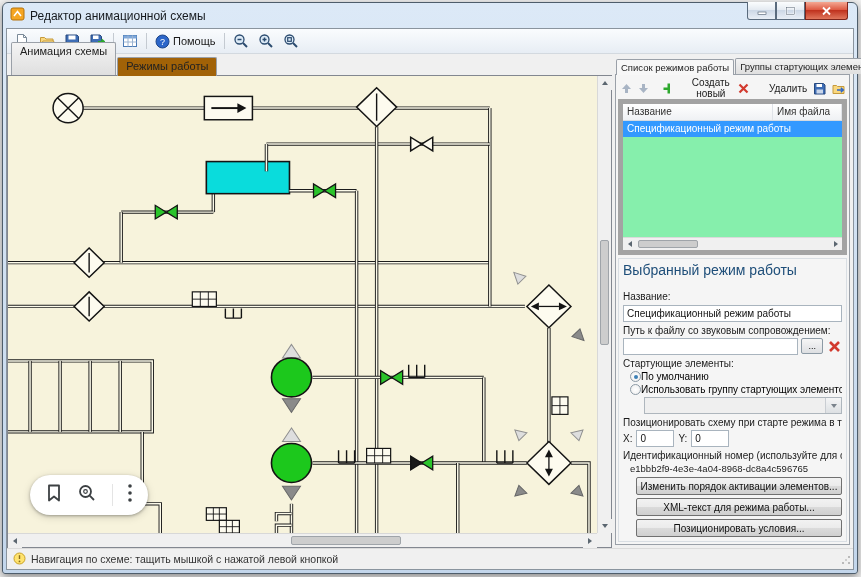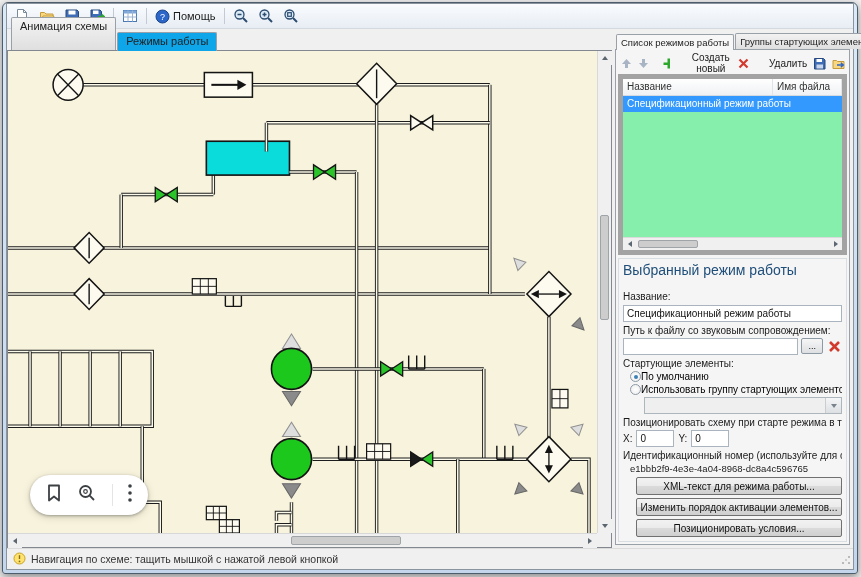--- a/index.html
+++ b/index.html
@@ -30,21 +30,21 @@
   .tbtn { height:21px; display:flex; align-items:center; gap:3px; padding:0 3px; border-radius:2px; background:transparent; border:none; font-family:inherit; }
   .tbtn-label { font-size:11px; color:#1A1A1A; }
   .tsep { width:1px; height:16px; background:#C4CAD1; margin:0 2px; }
 
   .main-row { flex:1; display:flex; min-height:0; }
   .left-col { flex:1; display:flex; flex-direction:column; min-width:0; }
 
   .tabstrip { display:flex; align-items:flex-end; padding:3px 4px 0; gap:1px; height:21px; flex-shrink:0; }
   .tab { font-size:11px; padding:2px 8px 18px; border:1px solid #9AA0A8; border-bottom:none;
     background:linear-gradient(#F4F4F4,#DFDFDF); border-radius:2px 2px 0 0; color:#222; white-space:nowrap; }
-  .tab.active { background:#0ea5e9; position:relative; z-index:3; margin-bottom:-1px; padding-bottom:4px; }
+  .tab.active { background:#a16207; position:relative; z-index:3; margin-bottom:-1px; padding-bottom:4px; }
 
   .canvas-frame { flex:1; border:1px solid #828790; display:grid;
     grid-template-columns:1fr 14px; grid-template-rows:1fr 14px; min-height:0; position:relative; }
   .canvas-view { background:#F7F3DC; overflow:hidden; position:relative; }
   svg.scheme { width:100%; height:100%; display:block; }
 
   .po { stroke:#1C1C1C; stroke-width:3.4; fill:none; }
   .pi { stroke:#FCFAEA; stroke-width:1.5; fill:none; }
   .sym { fill:#FDFBEF; stroke:#141414; stroke-width:1.5; }
   .thin { stroke:#141414; stroke-width:1.4; fill:none; }
@@ -119,20 +119,47 @@
 
   .statusbar { height:21px; display:flex; align-items:center; gap:5px; padding:0 6px; background:#F0F0F0;
     border-top:1px solid #DBDBDB; font-size:10.5px; color:#333; position:relative; flex-shrink:0; }
   .grip { position:absolute; right:2px; bottom:2px; }
 </style>
 </head>
 <body>
 
 <div id="window">
 
+  <div class="titlebar">
+    <span>
+      <svg width="15" height="14">
+          <rect x="1" y="1" width="13" height="12" rx="2" fill="#F5A623" stroke="#B5730C"></rect>
+          <path d="M4 9 L7.5 4.5 L11 9" stroke="#FFFFFF" stroke-width="1.5" fill="none"></path>
+        </svg>
+    </span>
+    <span class="title-text">Редактор анимационной схемы</span>
+    <div class="win-controls">
+      <div class="wbtn min">
+        <svg width="10" height="9">
+            <rect x="1" y="6" width="8" height="2.5" fill="#FFFFFF" stroke="#49596B" stroke-width="0.6"></rect>
+          </svg>
+      </div>
+      <div class="wbtn">
+        <svg width="11" height="10">
+            <rect x="1.5" y="1.5" width="8" height="7" fill="none" stroke="#FFFFFF" stroke-width="1.6"></rect>
+            <rect x="1.5" y="1.5" width="8" height="7" fill="none" stroke="#49596B" stroke-width="0.5"></rect>
+          </svg>
+      </div>
+      <div class="wbtn close">
+        <svg width="11" height="10">
+            <path d="M2 1.5 L9 8.5 M9 1.5 L2 8.5" stroke="#FFFFFF" stroke-width="1.8"></path>
+          </svg>
+      </div>
+    </div>
+  </div>
 
   <div class="app-body">
 
     <div class="toolbar">
       <button class="tbtn">
         <svg width="16" height="16">
             <path d="M3.5 1.5h6l3 3v10h-9z" fill="#FFFFFF" stroke="#7A8A99"></path>
             <path d="M9.5 1.5v3h3" fill="none" stroke="#7A8A99"></path>
           </svg>
       </button>
@@ -529,22 +556,22 @@
             <div class="xy-row">
               <span class="lbl">X:</span>
               <input class="tb" type="text" value="0" style="">
               <span class="lbl">Y:</span>
               <input class="tb" type="text" value="0" style="">
             </div>
 
             <div class="lbl">Идентификационный номер (используйте для ссылки):</div>
             <div class="id-value">e1bbb2f9-4e3e-4a04-8968-dc8a4c596765</div>
 
+            <button class="cmd-btn">Изменить порядок активации элементов...</button>
             <button class="cmd-btn">XML-текст для режима работы...</button>
-            <button class="cmd-btn">Изменить порядок активации элементов...</button>
             <button class="cmd-btn">Позиционировать условия...</button>
           </div>
 
         </div>
       </div>
     </div>
 
     <div class="statusbar">
       <span>
         <svg width="13" height="13">

